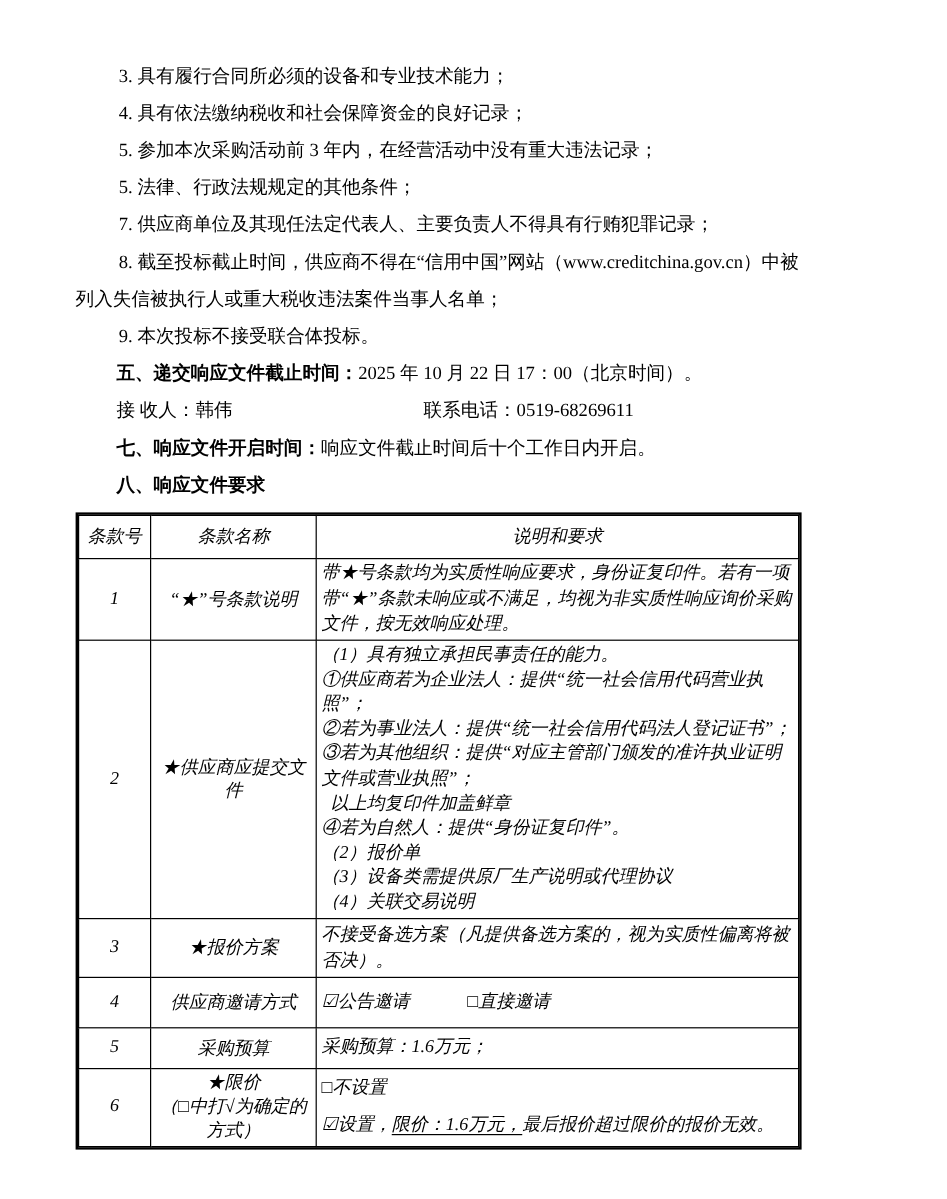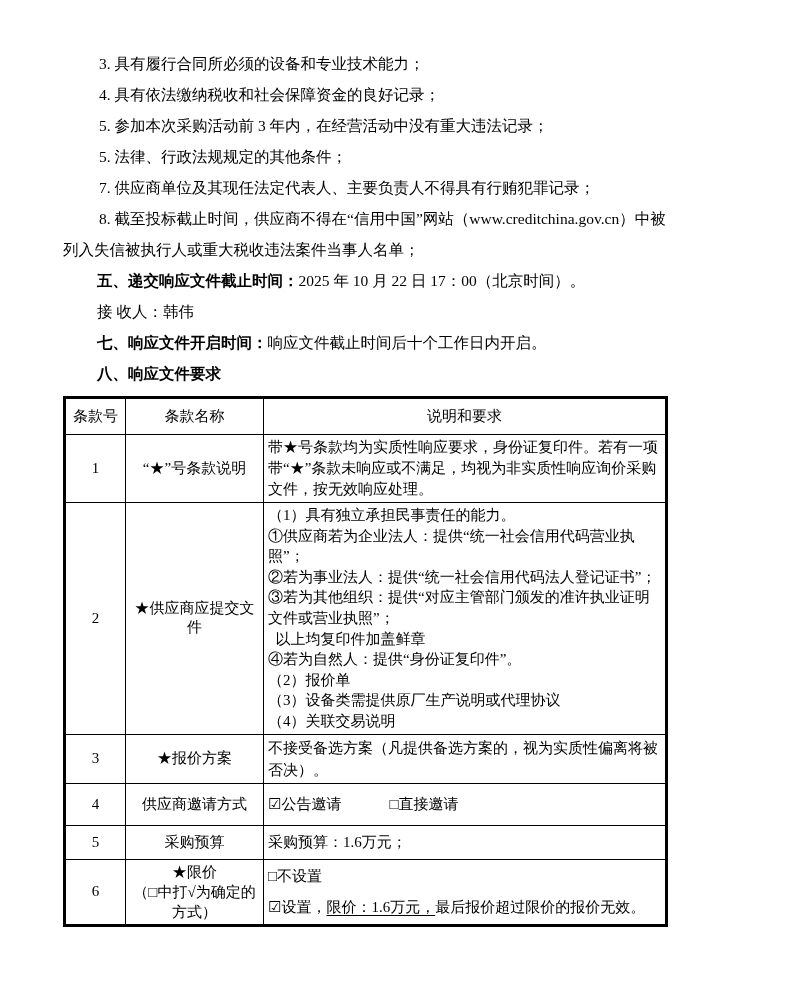--- a/index.html
+++ b/index.html
@@ -20,20 +20,21 @@
   .num-item { text-indent: 36px; }
   .section { text-indent: 34px; }
   .section .sec-label { font-weight: bold; }
   .contact-line { position: relative; margin: 0; line-height: 31px; padding-left: 34px; }
   .contact-line .phone-wrap { position: absolute; left: 290px; top: 0; }
 
   .req-table-wrap { margin-top: 7px; border: 2px solid #000; }
   table.req-table {
     border-collapse: collapse; width: 100%; table-layout: fixed;
     font-size: 15px;
+    font-style: italic;
   }
   .req-table td, .req-table th {
     border: 1px solid #000;
     padding: 2px 4px;
     font-weight: normal;
     vertical-align: middle;
   }
   .col-no   { width: 60px; }
   .col-name { width: 138px; }
   .c-center { text-align: center; }
@@ -50,25 +51,26 @@
 <body>
 
 <div class="content">
 
   <p class="para num-item">3. 具有履行合同所必须的设备和专业技术能力；</p>
   <p class="para num-item">4. 具有依法缴纳税收和社会保障资金的良好记录；</p>
   <p class="para num-item">5. 参加本次采购活动前 3 年内，在经营活动中没有重大违法记录；</p>
   <p class="para num-item">5. 法律、行政法规规定的其他条件；</p>
   <p class="para num-item">7. 供应商单位及其现任法定代表人、主要负责人不得具有行贿犯罪记录；</p>
   <p class="para num-item">8. 截至投标截止时间，供应商不得在“信用中国”网站（www.creditchina.gov.cn）中被列入失信被执行人或重大税收违法案件当事人名单；</p>
+  <p class="para num-item">9. 本次投标不接受联合体投标。</p>
 
   <p class="para section"><span class="sec-label">五、递交响应文件截止时间：</span><span>2025 年 10 月 22 日 17：00（北京时间）。</span></p>
 
 
-  <p class="contact-line"><span>接 收人：</span><span>韩伟</span></p>
+  <p class="contact-line"><span>接 收人：</span><span>韩伟</span><span class="phone-wrap"><span>联系电话：</span><span>0519-68269611</span></span></p>
 
   <p class="para section"><span class="sec-label">七、响应文件开启时间：</span><span>响应文件截止时间后十个工作日内开启。</span></p>
 
   <p class="para section"><span class="sec-label">八、响应文件要求</span></p>
 
   <div class="req-table-wrap">
     <table class="req-table">
       <colgroup>
         <col class="col-no">
         <col class="col-name">

